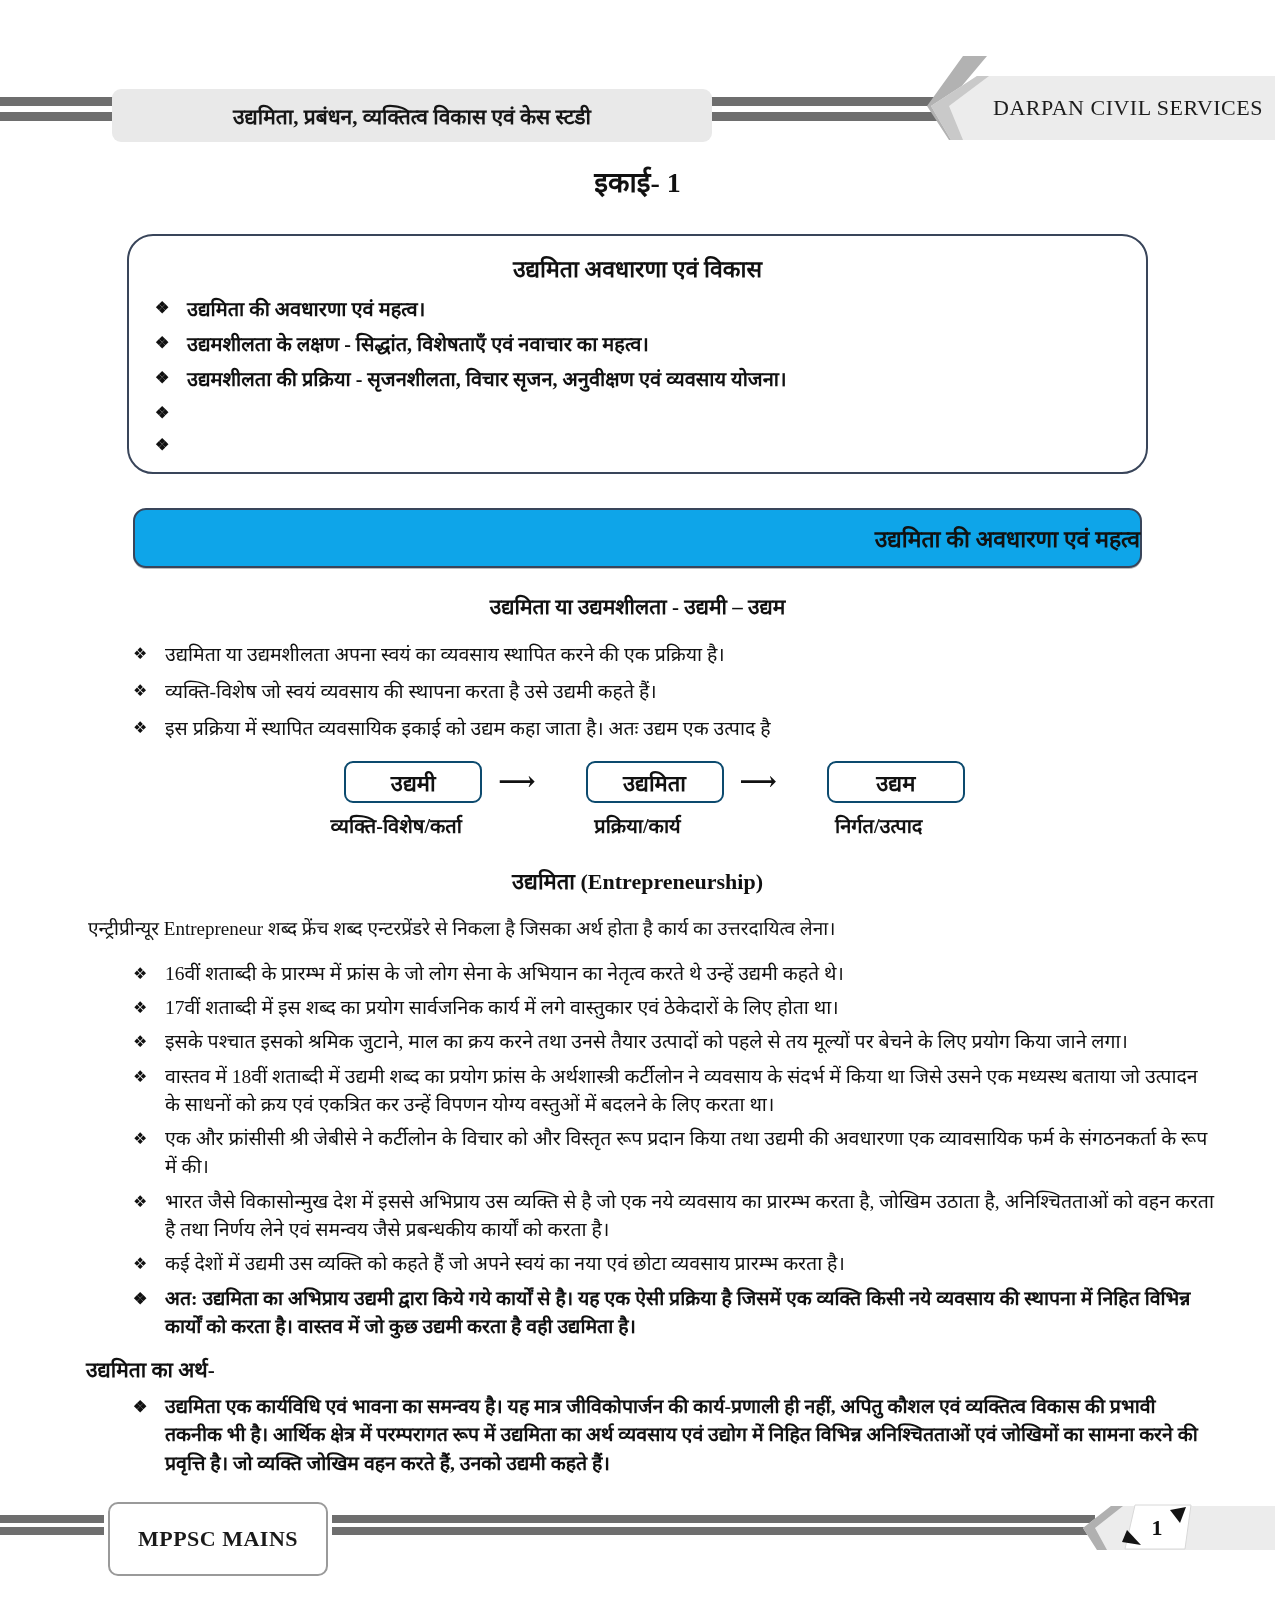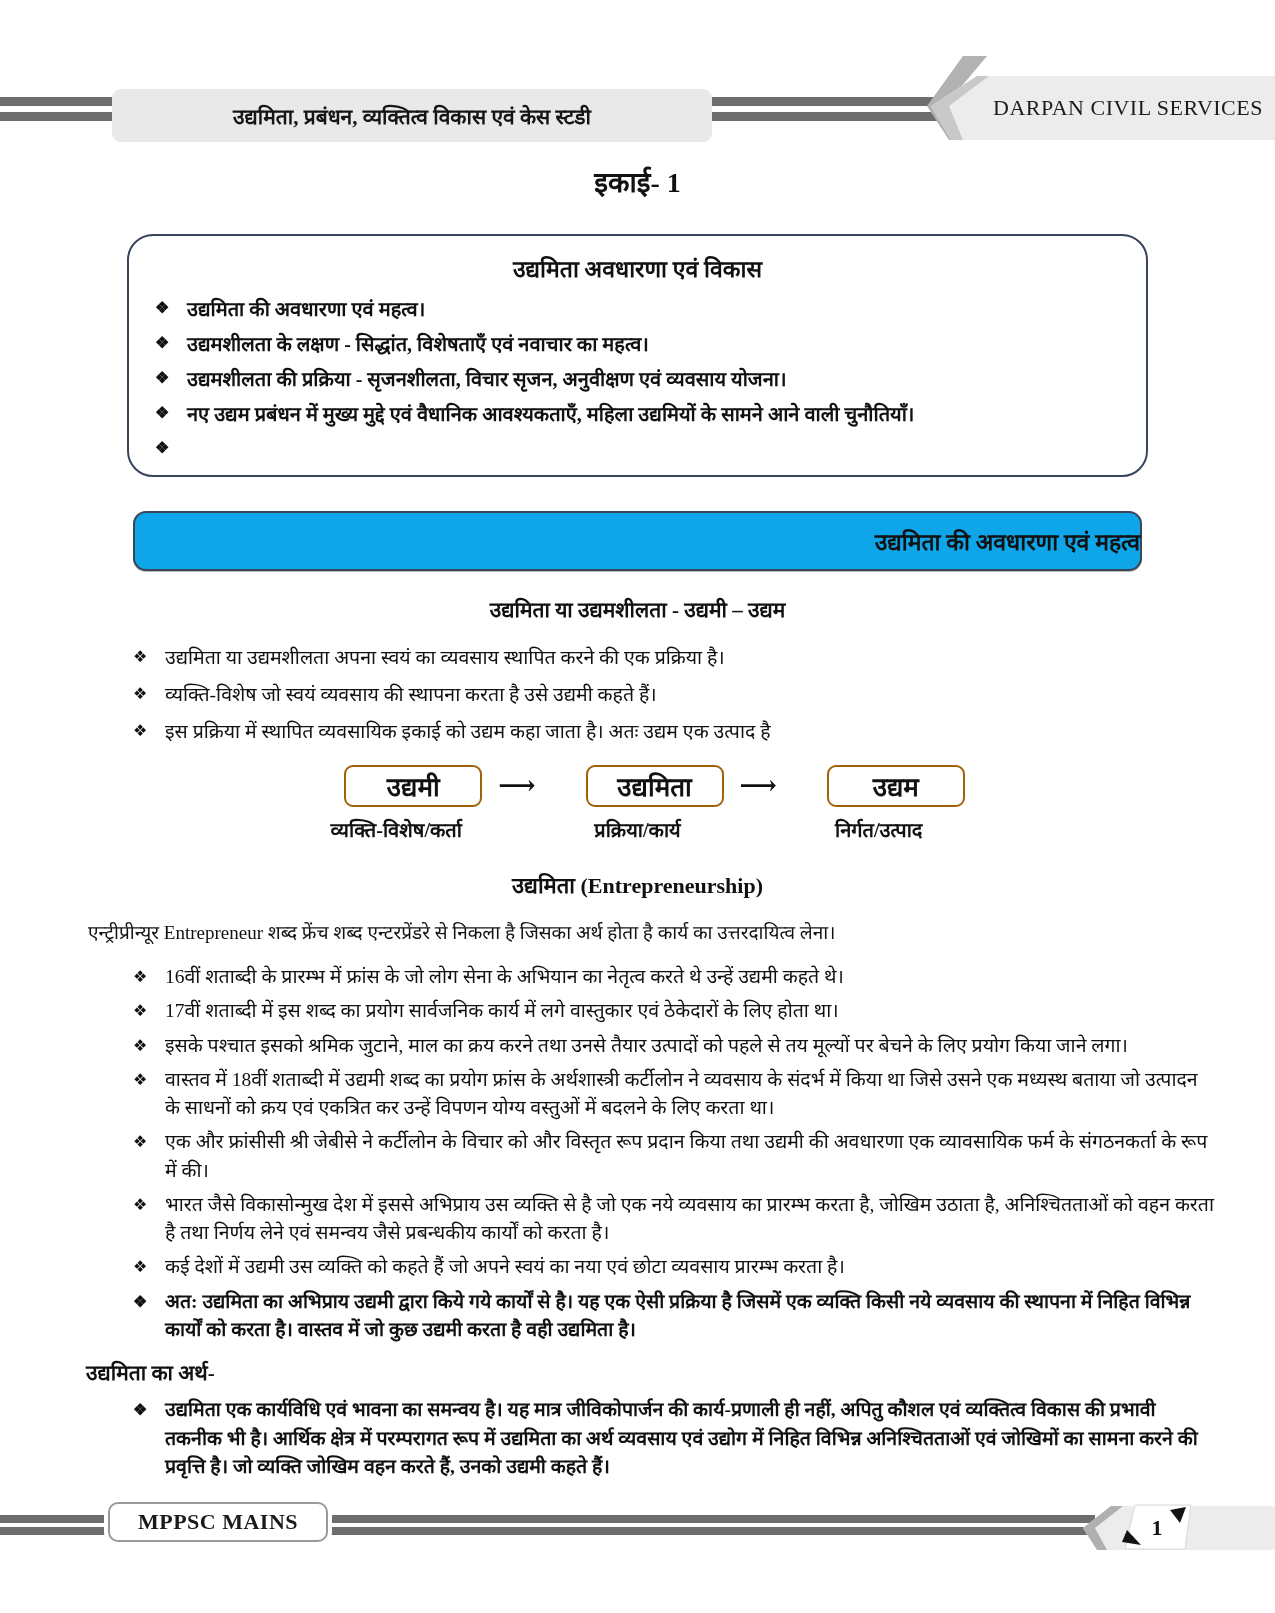--- a/index.html
+++ b/index.html
@@ -51,23 +51,23 @@
   .subtitle { text-align:center; font-size:21px; font-weight:bold; margin-top:24px; }
 
   .intro-list { margin:20px 70px 0 133px; }
   .b-item { display:flex; font-size:19.5px; line-height:1.5; margin-bottom:8px; }
   .b-item .txt { flex:1; }
   .bold-item { font-weight:bold; }
 
   .flow { display:flex; justify-content:center; align-items:flex-start; margin-top:18px; }
   .flow-node { width:172px; text-align:center; }
   .flow-box {
-    border:2px solid #a16207; border-radius:9px; height:38px; background:#fff;
-    display:flex; align-items:center; justify-content:center;
-    font-size:26px; font-weight:bold;margin-left:34px;
+    border:2px solid #0c4a6e; border-radius:9px; height:38px; background:#fff;
+    display:flex; align-items:center; justify-content:center;
+    font-size:22px; font-weight:bold;margin-left:34px;
   }
   .flow-sub { margin-top:9px; font-size:20px; font-weight:bold; }
   .flow-arrow { font-size:26px; line-height:42px; margin:0 16px; font-weight:bold; }
 
   .ent-heading { text-align:center; font-size:22px; font-weight:bold; margin-top:26px; }
   .ent-intro { margin:20px 88px 0; font-size:19px; line-height:1.5; }
 
   .hist-list { margin:16px 60px 0 133px; }
   .hist-list .b-item { line-height:1.45; margin-bottom:6px; }
 
@@ -78,21 +78,21 @@
   
   .footer { position:absolute; left:0; top:1500px; right:0; height:70px; }
   .footer-bars { position:absolute; top:15px; left:0; width:1095px; z-index:1; }
   .fbar { height:8px; background:#6e6e6e; }
   .fbar-gap { height:4px; background:#fff; }
   .footer-badge {
     position:absolute; top:2px; left:108px; min-width:196px; height:36px; z-index:2;
     background:#fff; border:2px solid #9a9a9a; border-radius:10px;
     box-shadow:0 0 0 4px #fff;
     display:flex; align-items:center; justify-content:center;
-    font-weight:bold; font-size:22px; letter-spacing:.5px; color:#1a1a1a; padding:0 10px;
+    font-weight:bold; font-size:22px; letter-spacing:.5px; color:#1a1a1a; padding:17px 10px;
   }
   .page-tab { position:absolute; top:4px; right:0; width:198px; height:46px; z-index:2; }
   .page-tab svg { position:absolute; inset:0; width:198px; height:46px; }
   .page-tab text { font-family:"Liberation Serif","DejaVu Serif",serif; font-weight:bold; font-size:22px; }
 </style>
 </head>
 <body>
 
 <div class="page">
 
@@ -128,21 +128,20 @@
       <div class="tb-item">
         <span class="b-marker">❖</span>
         <span class="txt">उद्यमशीलता के लक्षण - सिद्धांत, विशेषताएँ एवं नवाचार का महत्व।</span>
       </div>
       <div class="tb-item">
         <span class="b-marker">❖</span>
         <span class="txt">उद्यमशीलता की प्रक्रिया - सृजनशीलता, विचार सृजन, अनुवीक्षण एवं व्यवसाय योजना।</span>
       </div>
       <div class="tb-item">
         <span class="b-marker">❖</span>
-        <span class="txt">नए उद्यम प्रबंधन में मुख्य मुद्दे एवं वैधानिक आवश्यकताएँ, महिला उद्यमियों के सामने आने वाली चुनौतियाँ।</span>
       </div>
       <div class="tb-item">
         <span class="b-marker">❖</span>
       </div>
     </div>
 
     <div class="section-box">उद्यमिता की अवधारणा एवं महत्व</div>
 
     <div class="subtitle">उद्यमिता या  उद्यमशीलता - उद्यमी – उद्यम</div>
 

